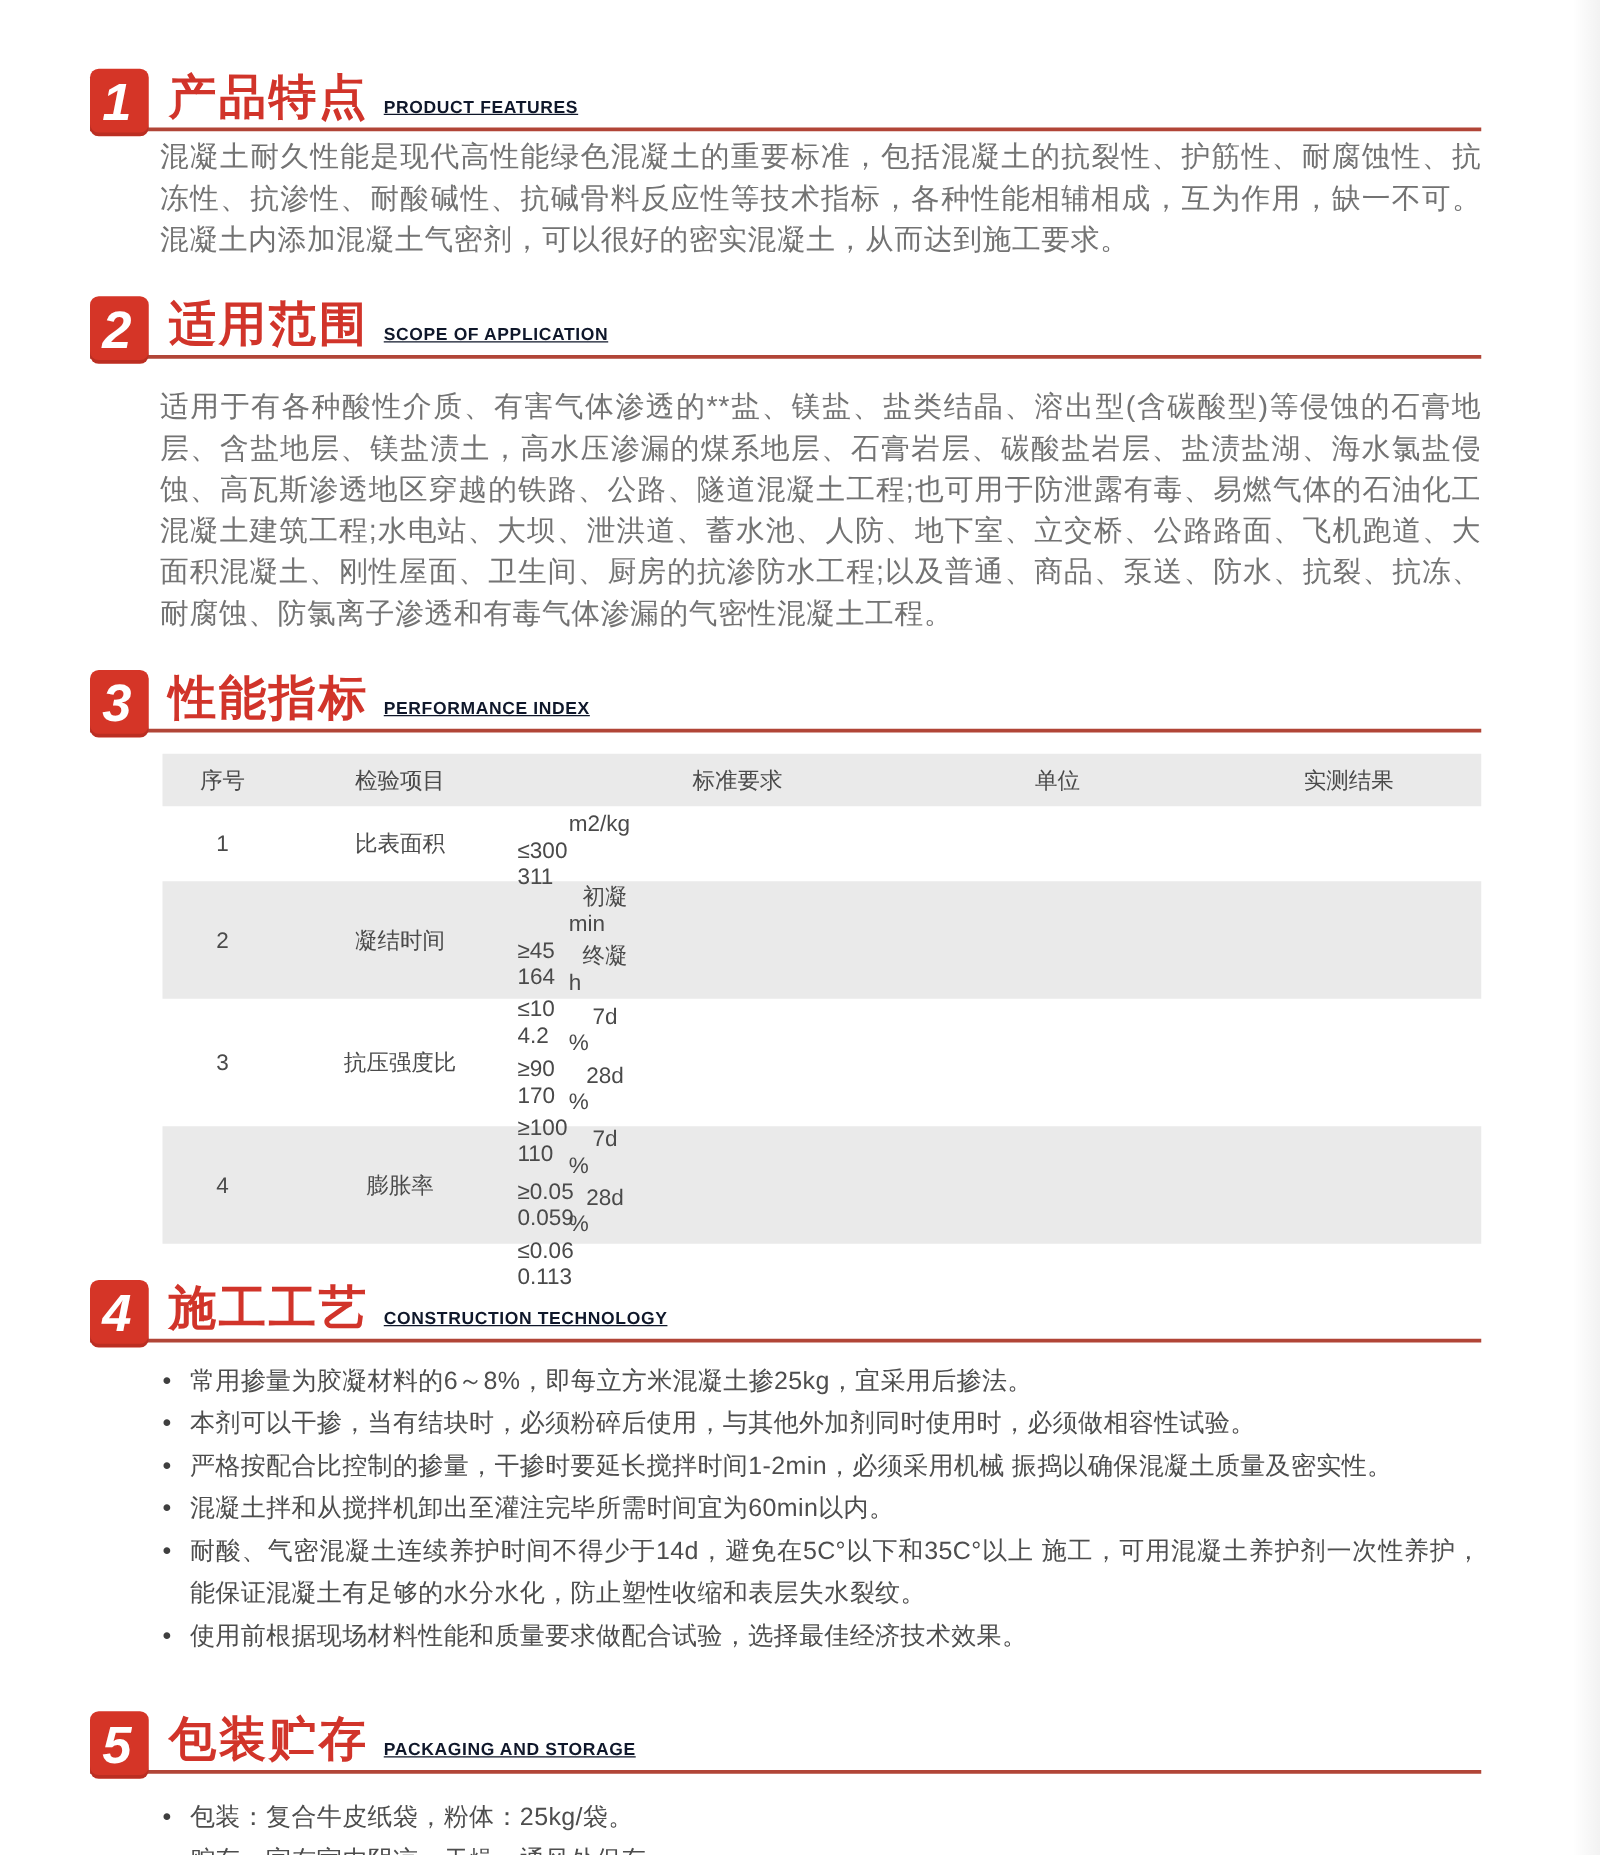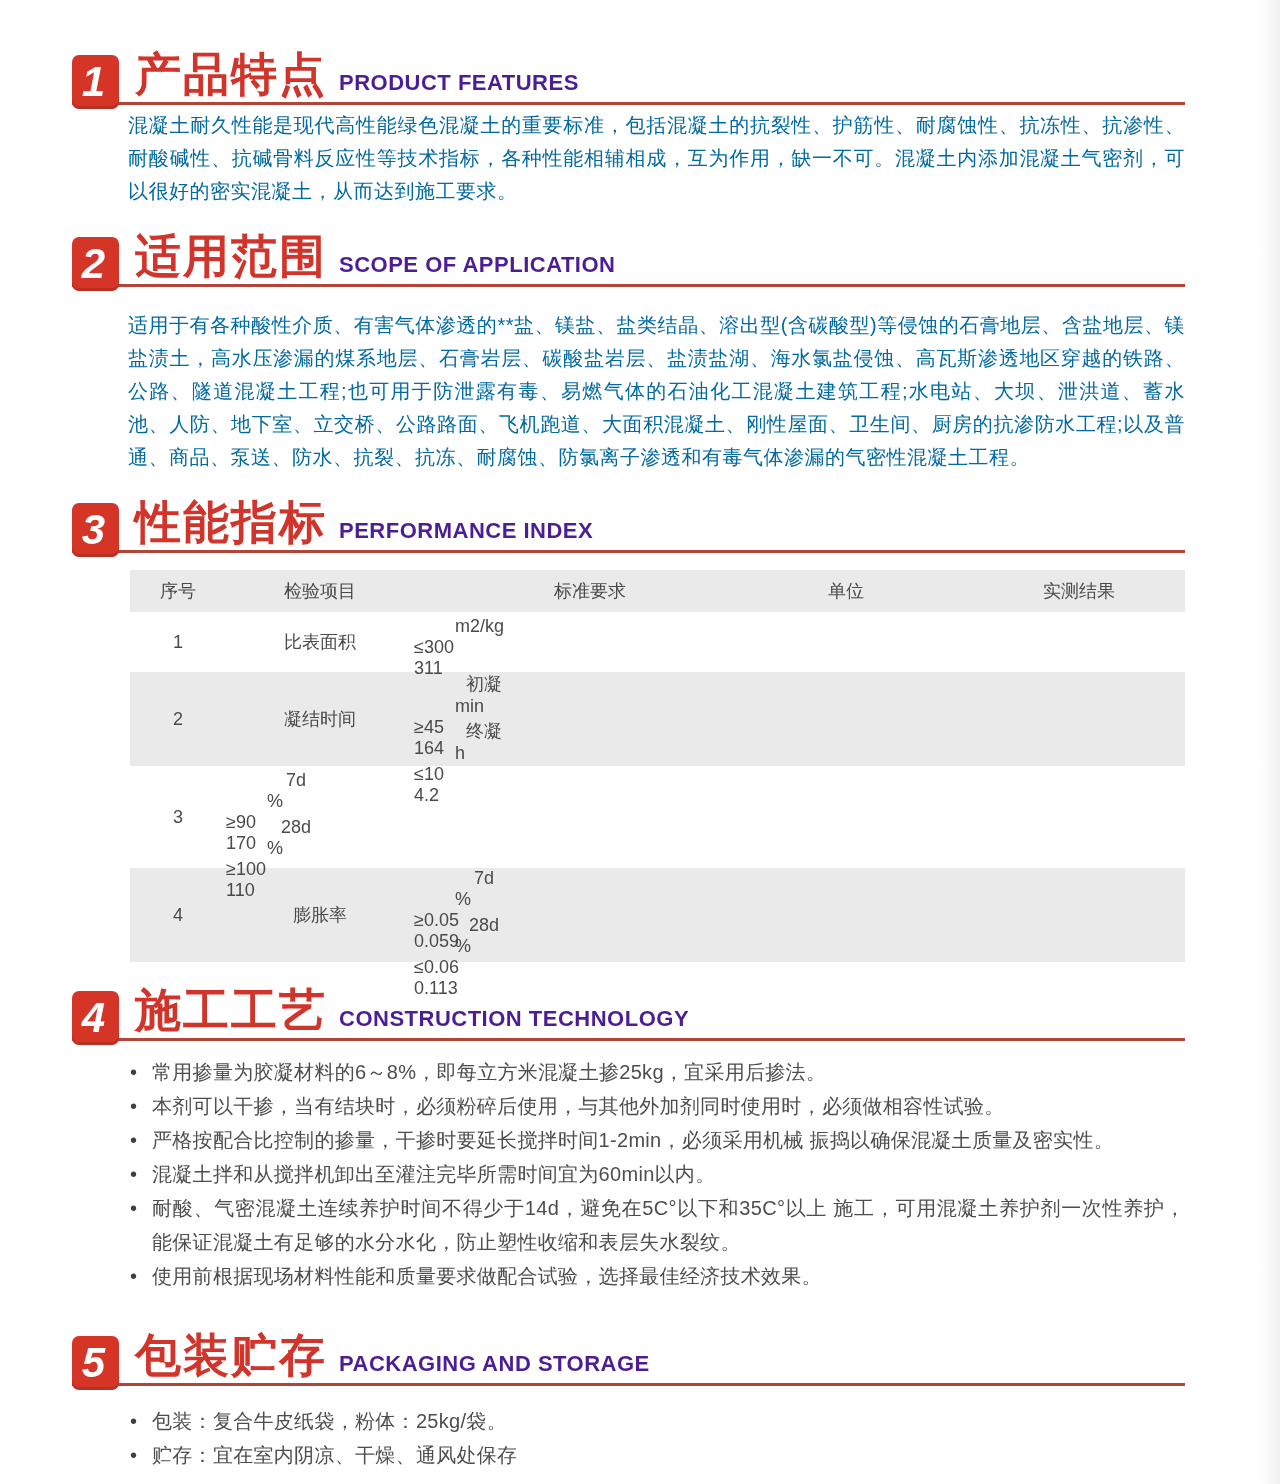--- a/index.html
+++ b/index.html
@@ -35,42 +35,43 @@
     font-size:42px;
     font-weight:bold;
     font-style:italic;
     display:flex; align-items:center; justify-content:center;
     box-shadow:inset 0 -3px 0 rgba(0,0,0,0.12);
     z-index:2;
     padding-right:4px;
   }
   .sec-titles { display:flex; align-items:baseline; margin-left:16px; padding-bottom:5px; }
   .sec-title {
-    font-size:46px;
+    font-size:38px;
     font-weight:bold;
     color:#d1342a;
     letter-spacing:2px;
     line-height:1;
   }
   .sec-sub {
-    font-size:22px;
+    font-size:14px;
     font-weight:bold;
-    color:#4c1d95;
+    color:#0f172a;
     margin-left:12px;
     letter-spacing:0.5px;
+    text-decoration:underline;
   }
   .sec + .sec { margin-top:22px; }
   .sec.mt-lg { margin-top:36px; }
 
   
   .body-text {
     margin:22px 0 0 56px;
-    font-size:20px;
+    font-size:23px;
     line-height:33px;
-    color:#0369a1;
+    color:#737373;
     text-align:justify;
     letter-spacing:0.5px;
   }
   .body-text.first { margin-top:4px; }
 
   
   .ptable { margin:17px 0 0 58px; font-size:18px; color:#4a4a4a; }
   .trow { display:flex; align-items:stretch; }
   .thead { background:#eaeaea; height:42px; }
   .tgroup { display:flex; margin-top:4px; }
@@ -186,20 +187,21 @@
             <div class="c center col-sub">终凝</div>
             <div class="c col-unit">h</div>
             <div class="c col-std">≤10</div>
             <div class="c col-res">4.2</div>
           </div>
         </div>
       </div>
 
       <div class="tgroup white">
         <div class="c center col-no">3</div>
+        <div class="c center col-item">抗压强度比</div>
         <div class="subrows">
           <div class="subrow">
             <div class="c center col-sub">7d</div>
             <div class="c col-unit">%</div>
             <div class="c col-std">≥90</div>
             <div class="c col-res">170</div>
           </div>
           <div class="subrow">
             <div class="c center col-sub">28d</div>
             <div class="c col-unit">%</div>

